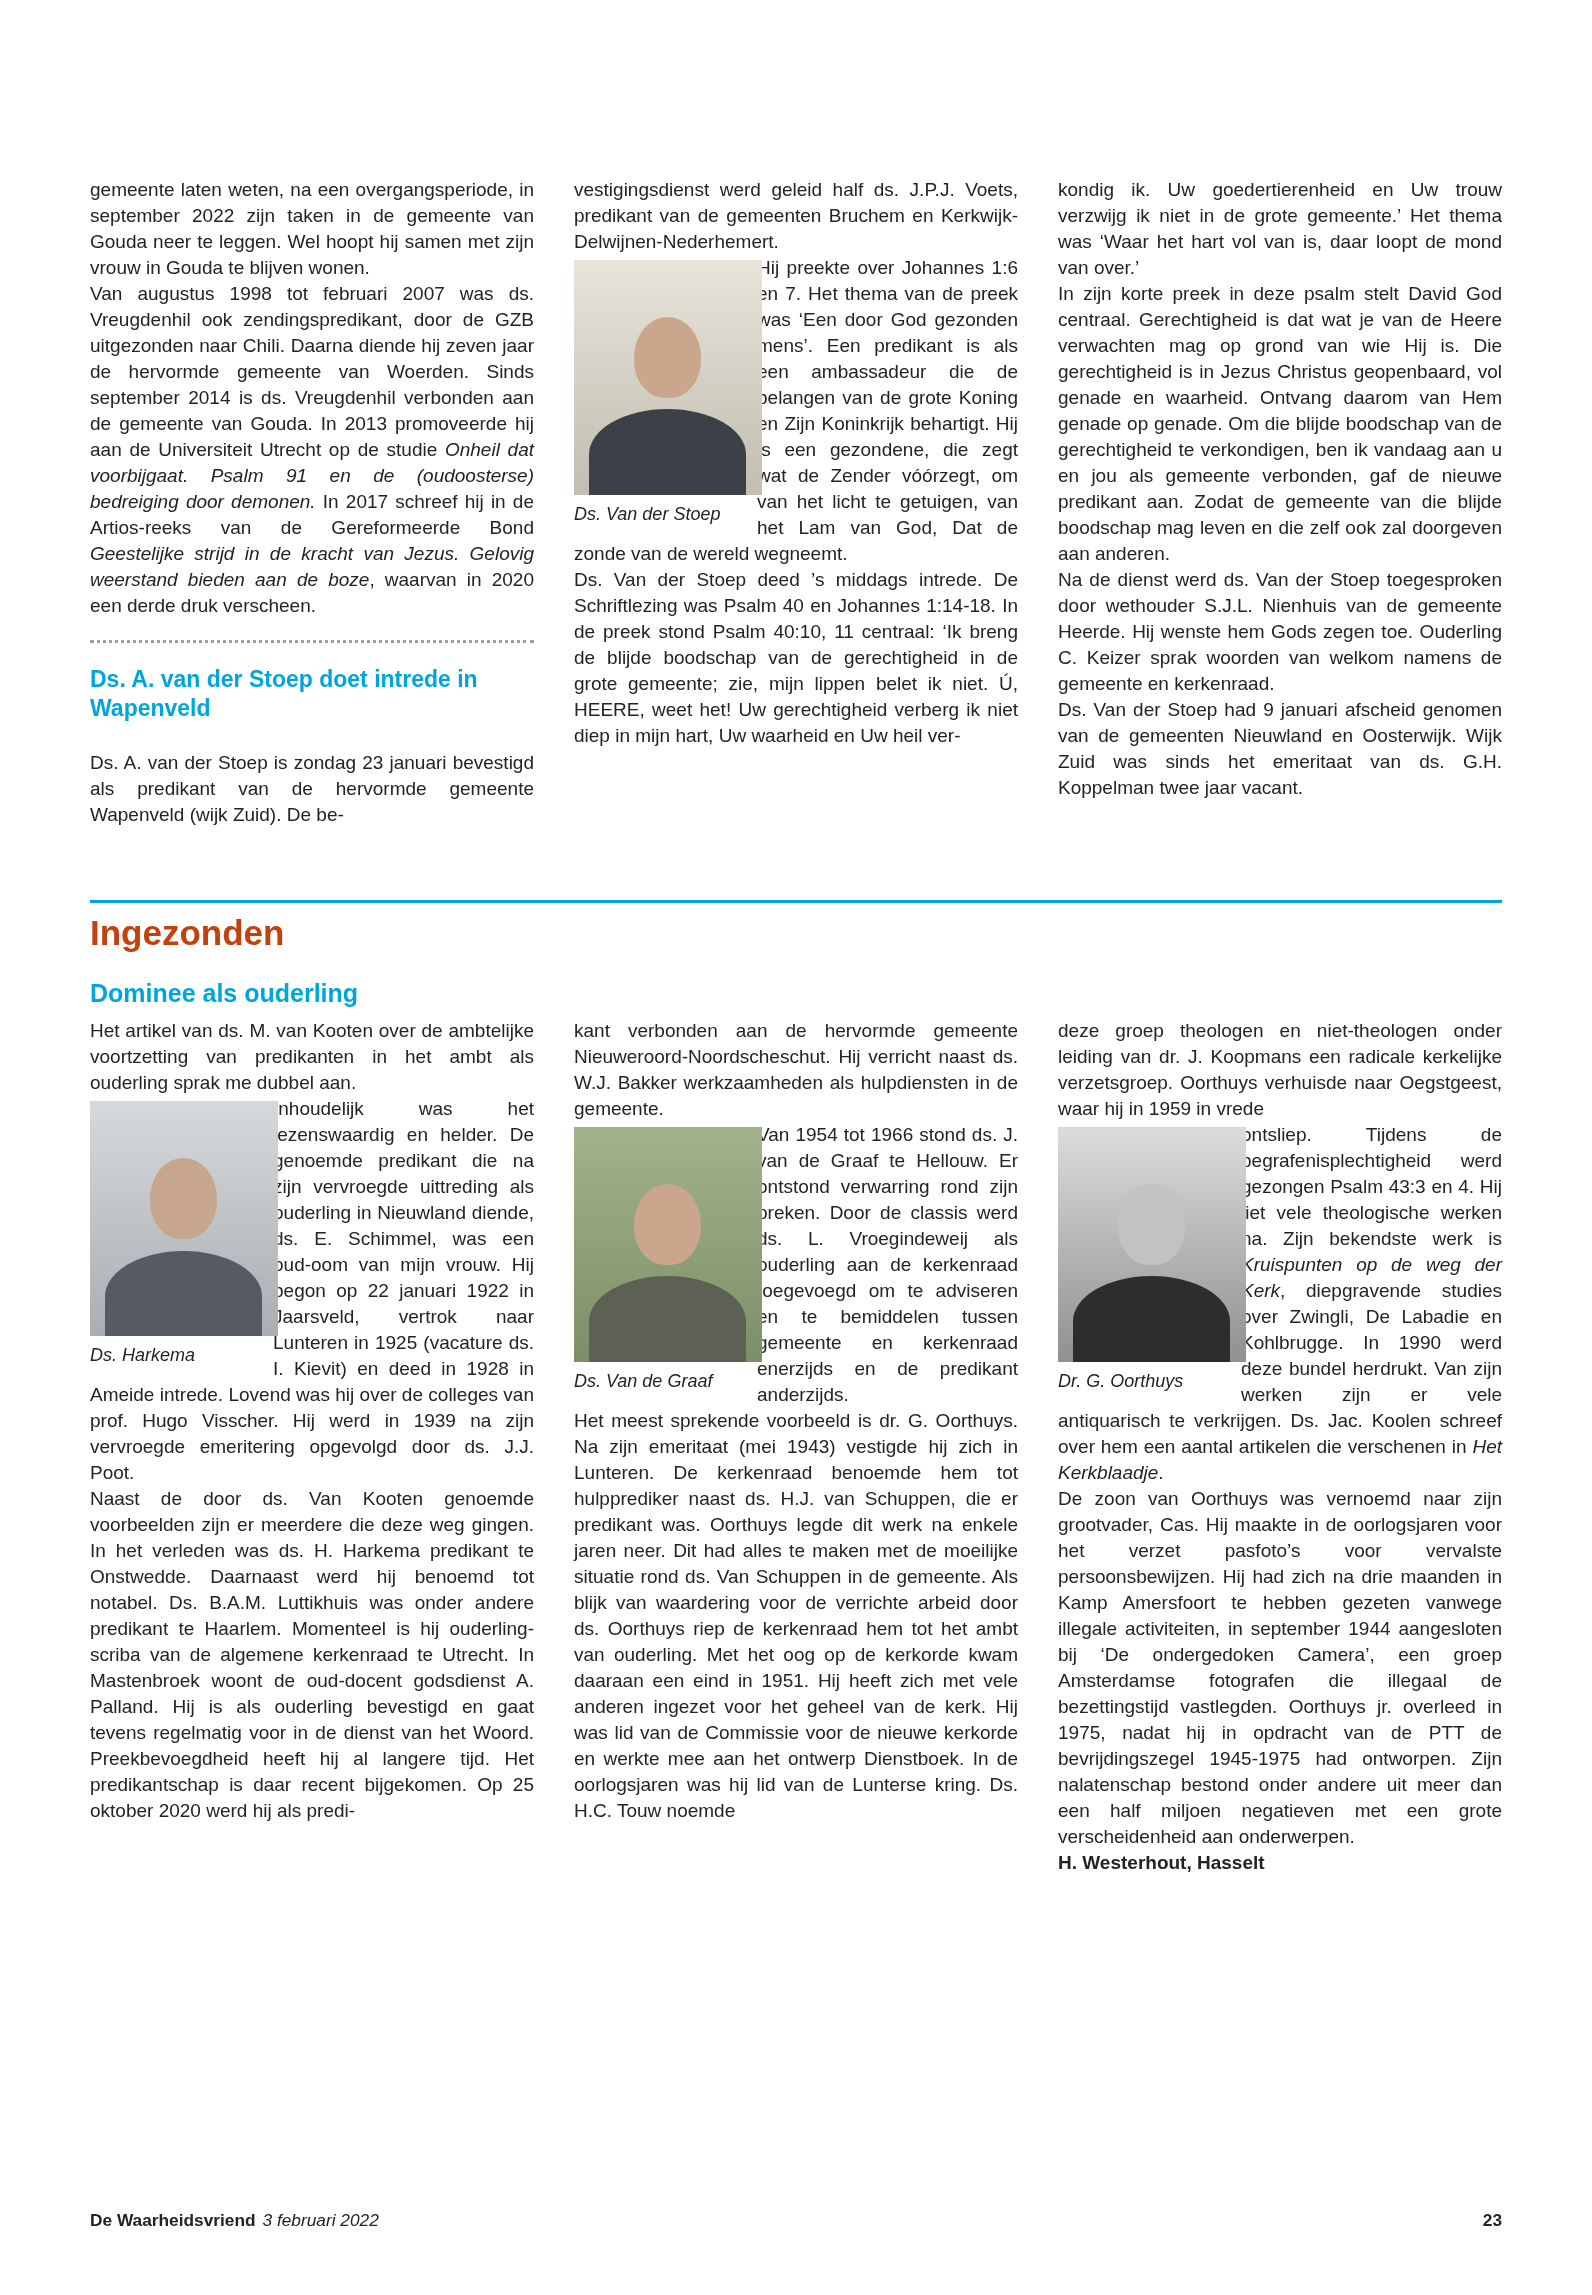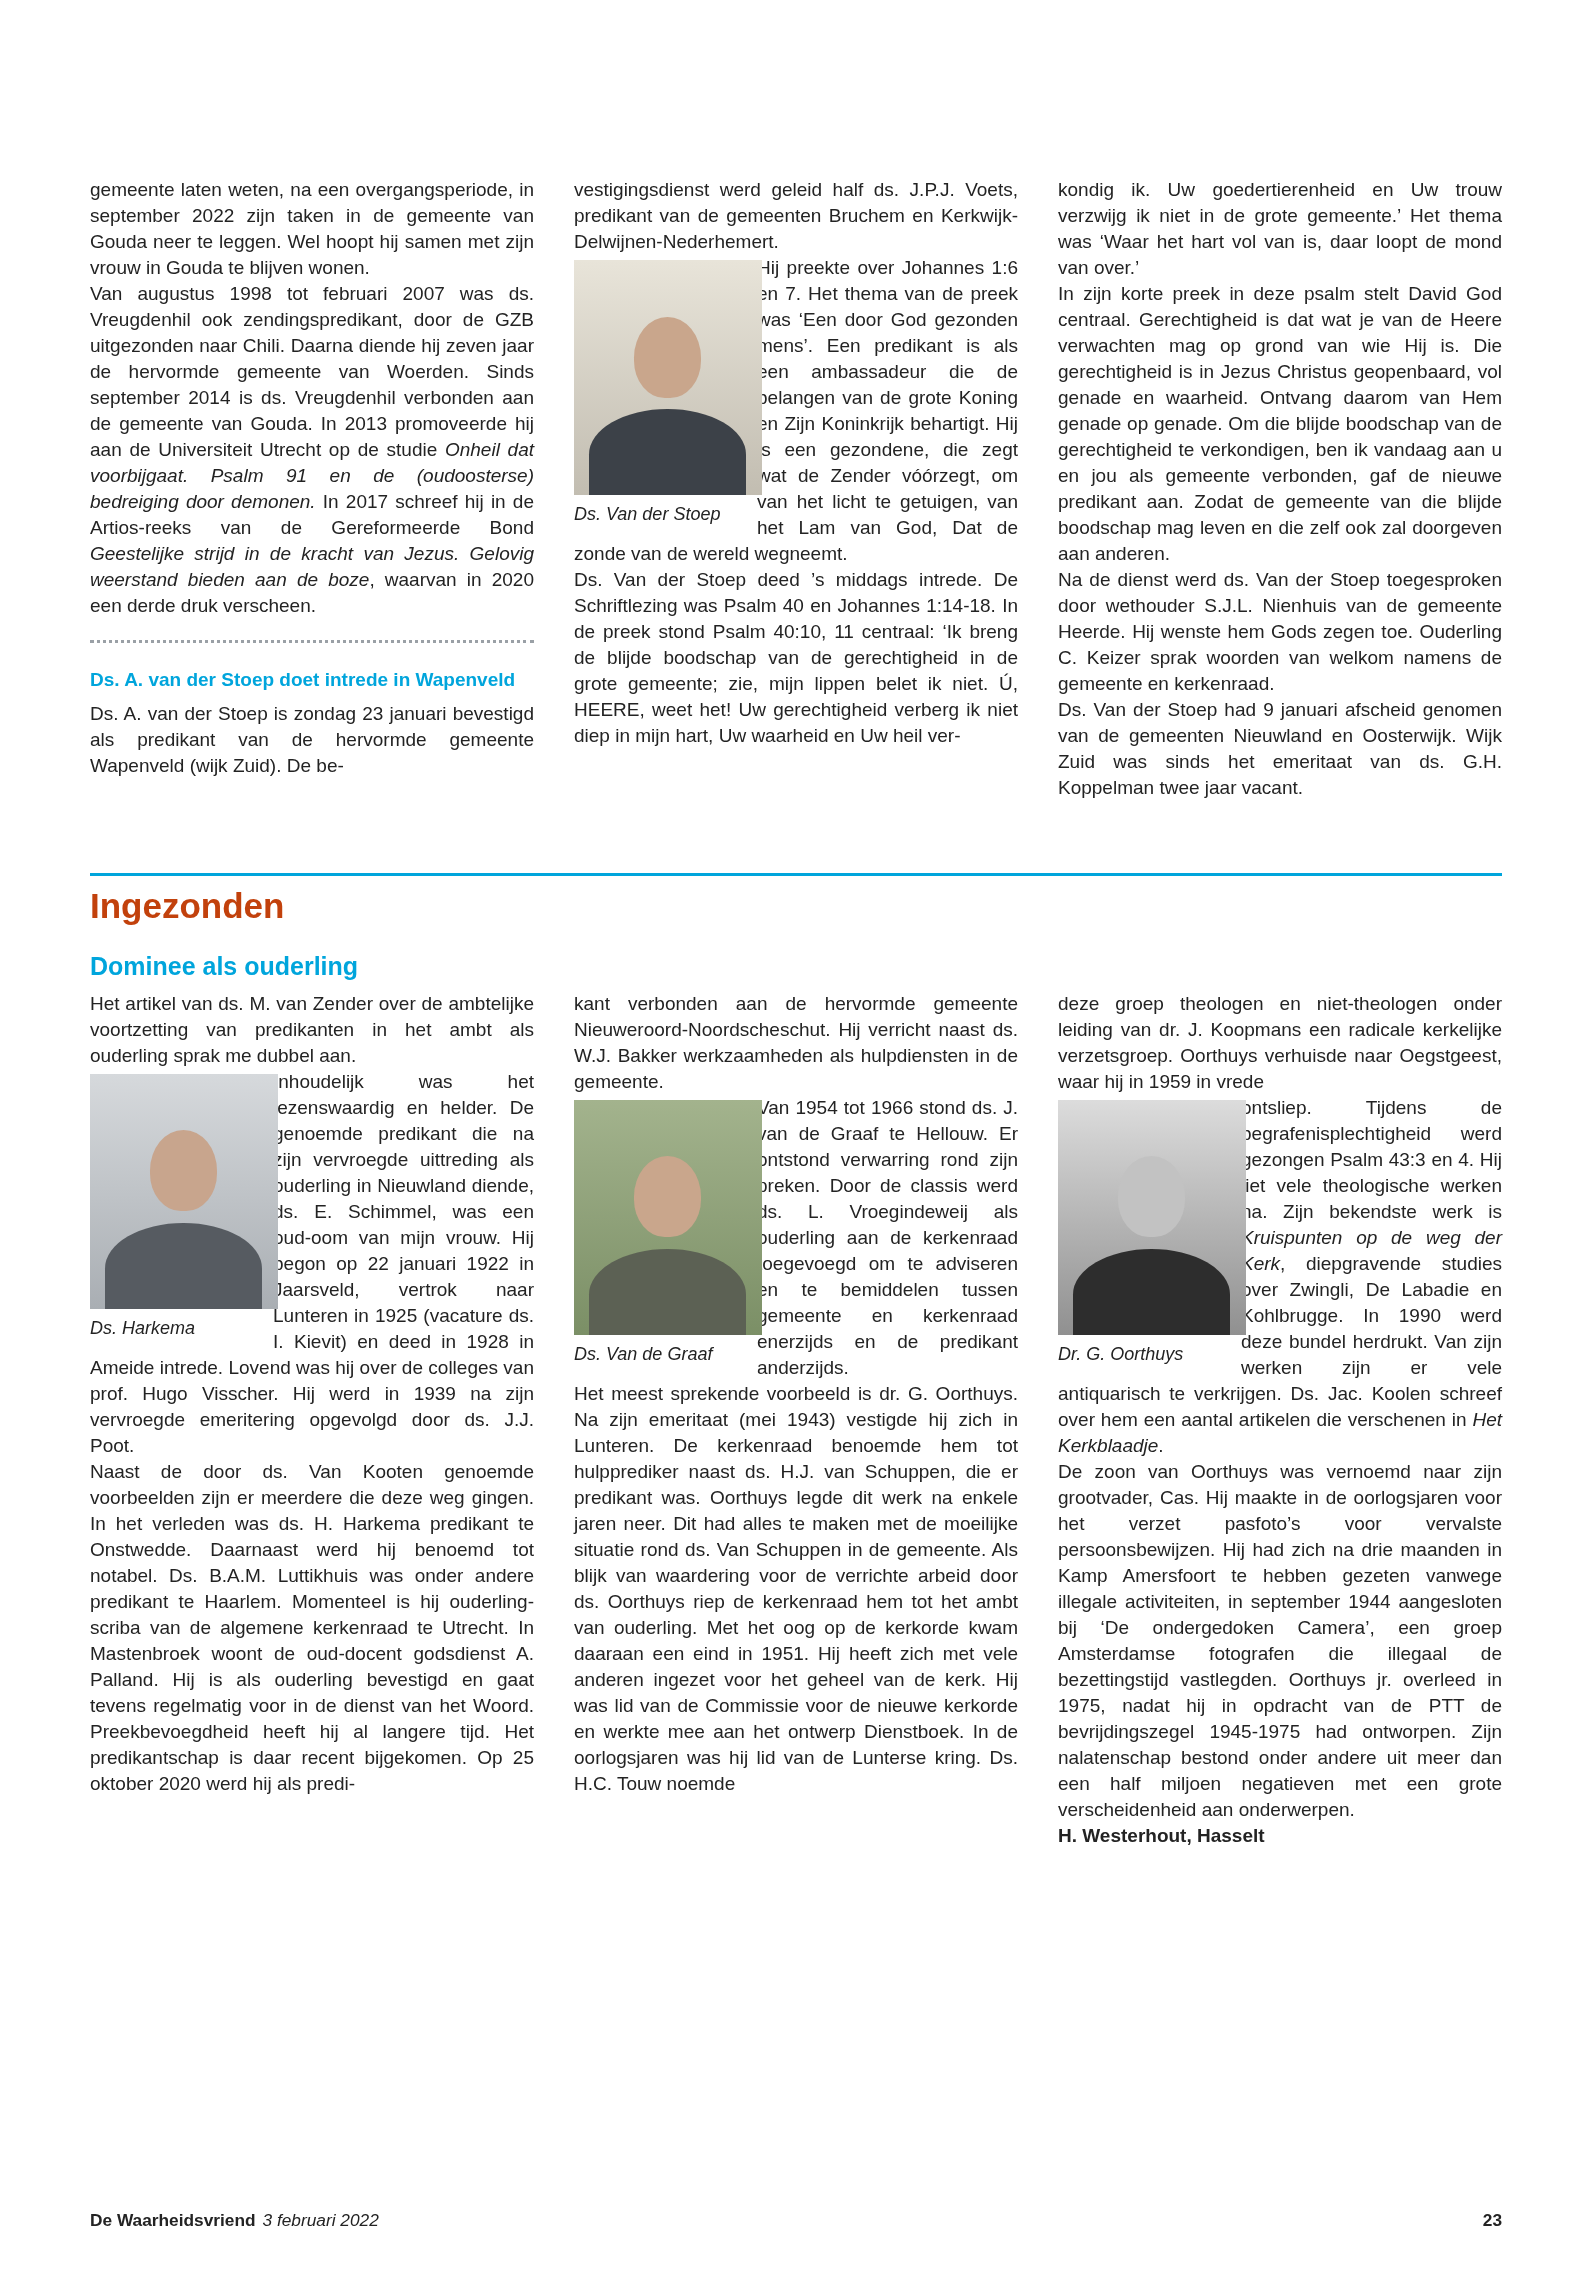--- a/index.html
+++ b/index.html
@@ -14,22 +14,22 @@
     line-height: 26px;
     color: #232323;
     overflow: hidden;
   }
   .content { padding: 177px 90px 0; }
   .grid { display: grid; grid-template-columns: repeat(3, 1fr); column-gap: 40px; }
   .col { min-width: 0; }
   p.body { margin: 0; text-align: justify; }
   .dotted { border-top: 3.5px dotted #9aa0a6; margin: 21px 0 22.4px; }
   .article-heading {
-    color: #00a5dc; font-size: 19px; line-height: 29px;
-    font-weight: 700; margin: 0 0 7px;
+    color: #00a5dc; font-size: 23px; line-height: 29px;
+    font-weight: 700; margin: 0 0 27px;
   }
   .section-block { margin-top: 72px; }
   .section-rule { border: 0; border-top: 3.5px solid #00a5dc; margin: 0 0 8.6px; }
   .section-title { color: #c2410c; font-size: 35px; line-height: 41px; font-weight: 700; margin: 0 0 26px; }
   .article-title { color: #00a5dc; font-size: 25px; line-height: 28px; font-weight: 700; margin: 0 0 11.2px; }
   .pad-top { padding-top: 39px; }
   .photo-block { float: left; width: 164px; margin: 5.2px 19px 1.7px 0; }
   .photo {
     width: 188px; height: 235px; position: relative; overflow: hidden;
     background: linear-gradient(180deg, var(--bg1), var(--bg2));
@@ -92,21 +92,21 @@
     </section>
 
     <section class="section-block">
       <hr class="section-rule">
       <h2 class="section-title">Ingezonden</h2>
 
       <div class="grid">
 
         <div class="col">
           <h3 class="article-title">Dominee als ouderling</h3>
-          <p class="body">Het artikel van ds. M. van Zender over de ambtelijke voortzetting van predikanten in het ambt als ouderling sprak me dubbel aan.</p>
+          <p class="body">Het artikel van ds. M. van Kooten over de ambtelijke voortzetting van predikanten in het ambt als ouderling sprak me dubbel aan.</p>
           <div class="photo-block">
             <div class="photo photo--harkema"></div>
             <div class="caption">Ds. Harkema</div>
           </div>
           <p class="body">Inhoudelijk was het lezenswaardig en helder. De genoemde predikant die na zijn vervroegde uittreding als ouderling in Nieuwland diende, ds. E. Schimmel, was een oud-oom van mijn vrouw. Hij begon op 22 januari 1922 in Jaarsveld, vertrok naar Lunteren in 1925 (vacature ds. I. Kievit) en deed in 1928 in Ameide intrede. Lovend was hij over de colleges van prof. Hugo Visscher. Hij werd in 1939 na zijn vervroegde emeritering opgevolgd door ds. J.J. Poot.</p>
           <p class="body">Naast de door ds. Van Kooten genoemde voorbeelden zijn er meerdere die deze weg gingen. In het verleden was ds. H. Harkema predikant te Onstwedde. Daarnaast werd hij benoemd tot notabel. Ds. B.A.M. Luttikhuis was onder andere predikant te Haarlem. Momenteel is hij ouderling-scriba van de algemene kerkenraad te Utrecht. In Mastenbroek woont de oud-docent godsdienst A. Palland. Hij is als ouderling bevestigd en gaat tevens regelmatig voor in de dienst van het Woord. Preekbevoegdheid heeft hij al langere tijd. Het predikantschap is daar recent bijgekomen. Op 25 oktober 2020 werd hij als predi-</p>
         </div>
 
         <div class="col pad-top">
           <p class="body">kant verbonden aan de hervormde gemeente Nieuweroord-Noordscheschut. Hij verricht naast ds. W.J. Bakker werkzaamheden als hulpdiensten in de gemeente.</p>

